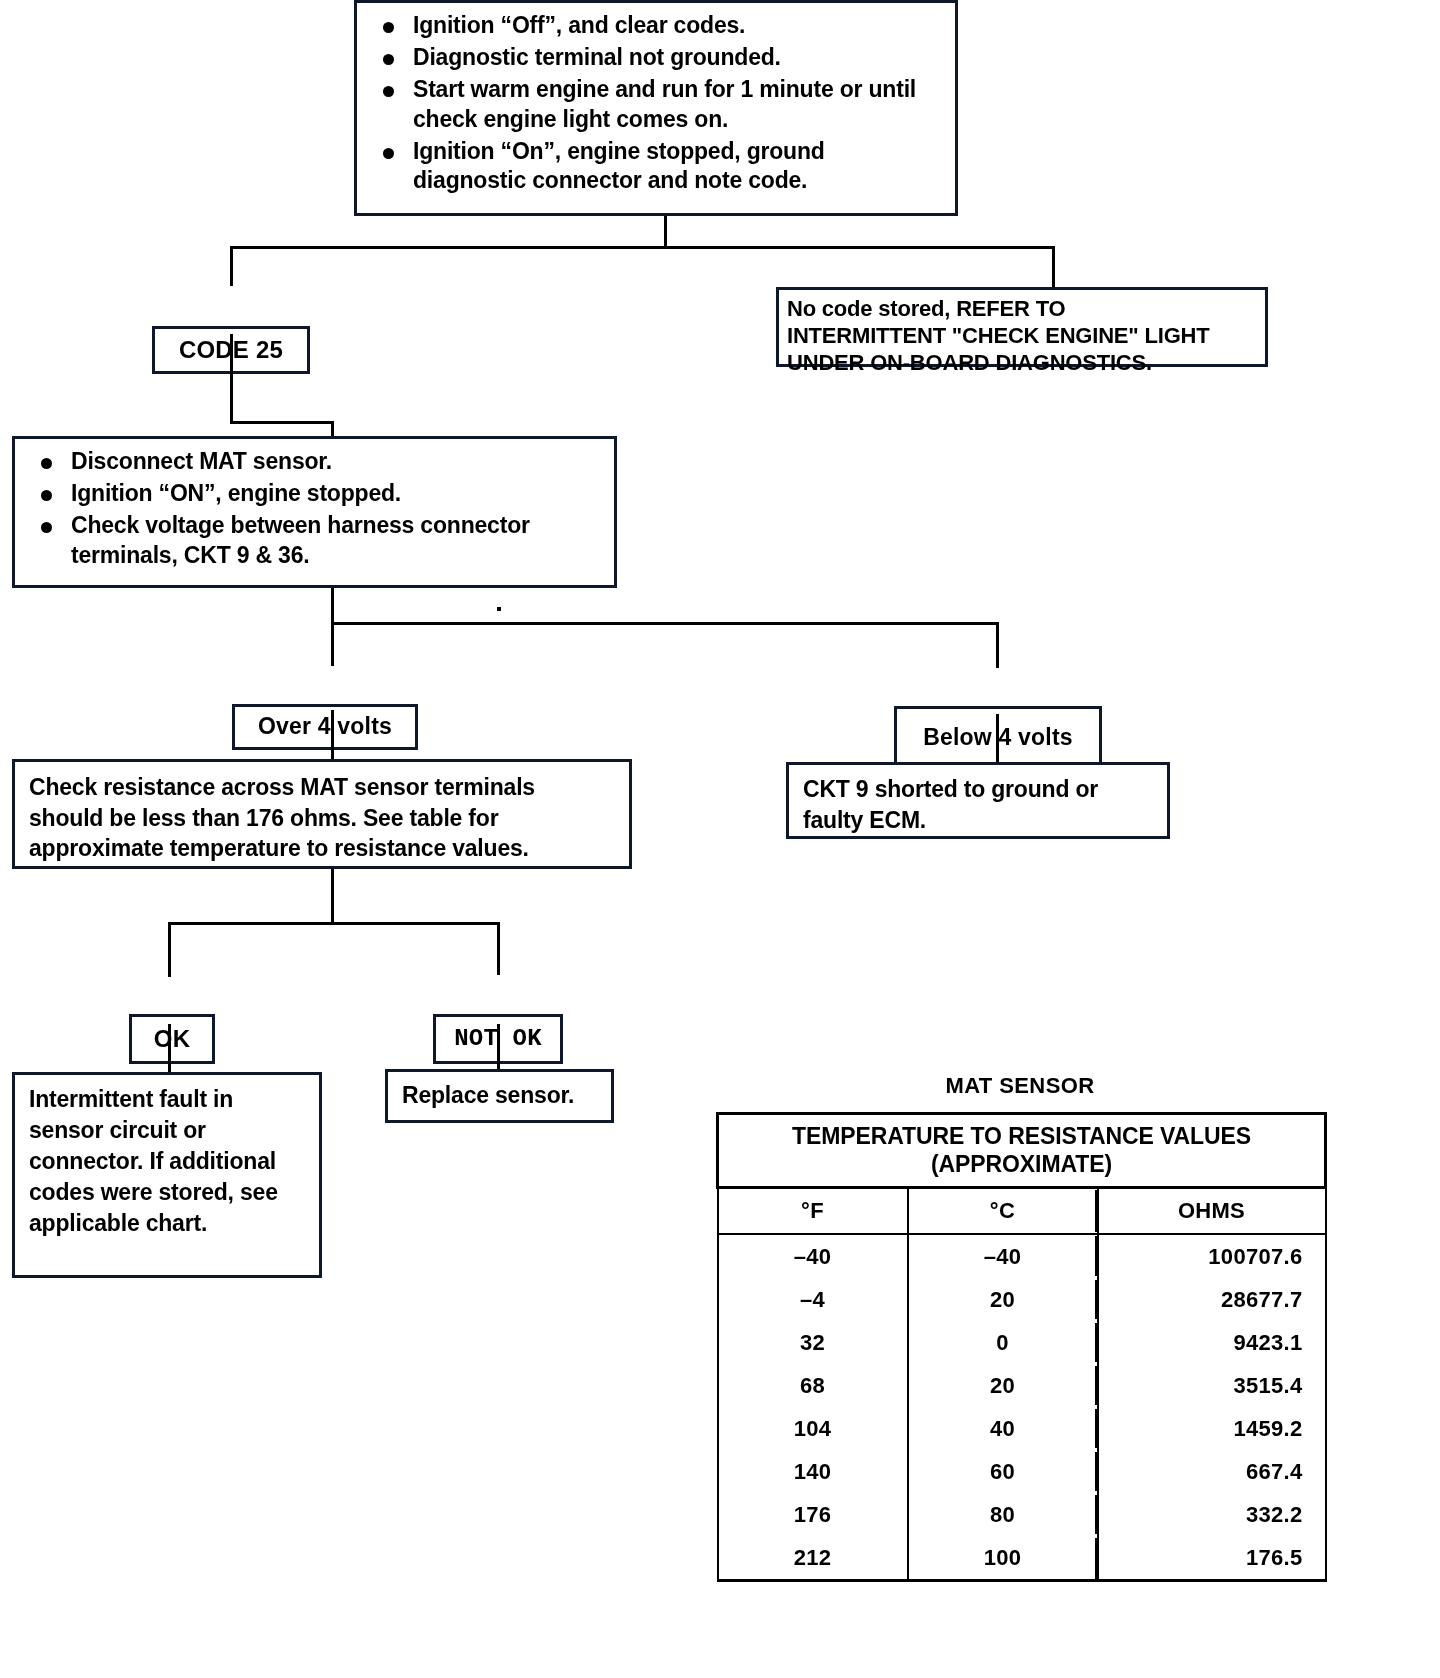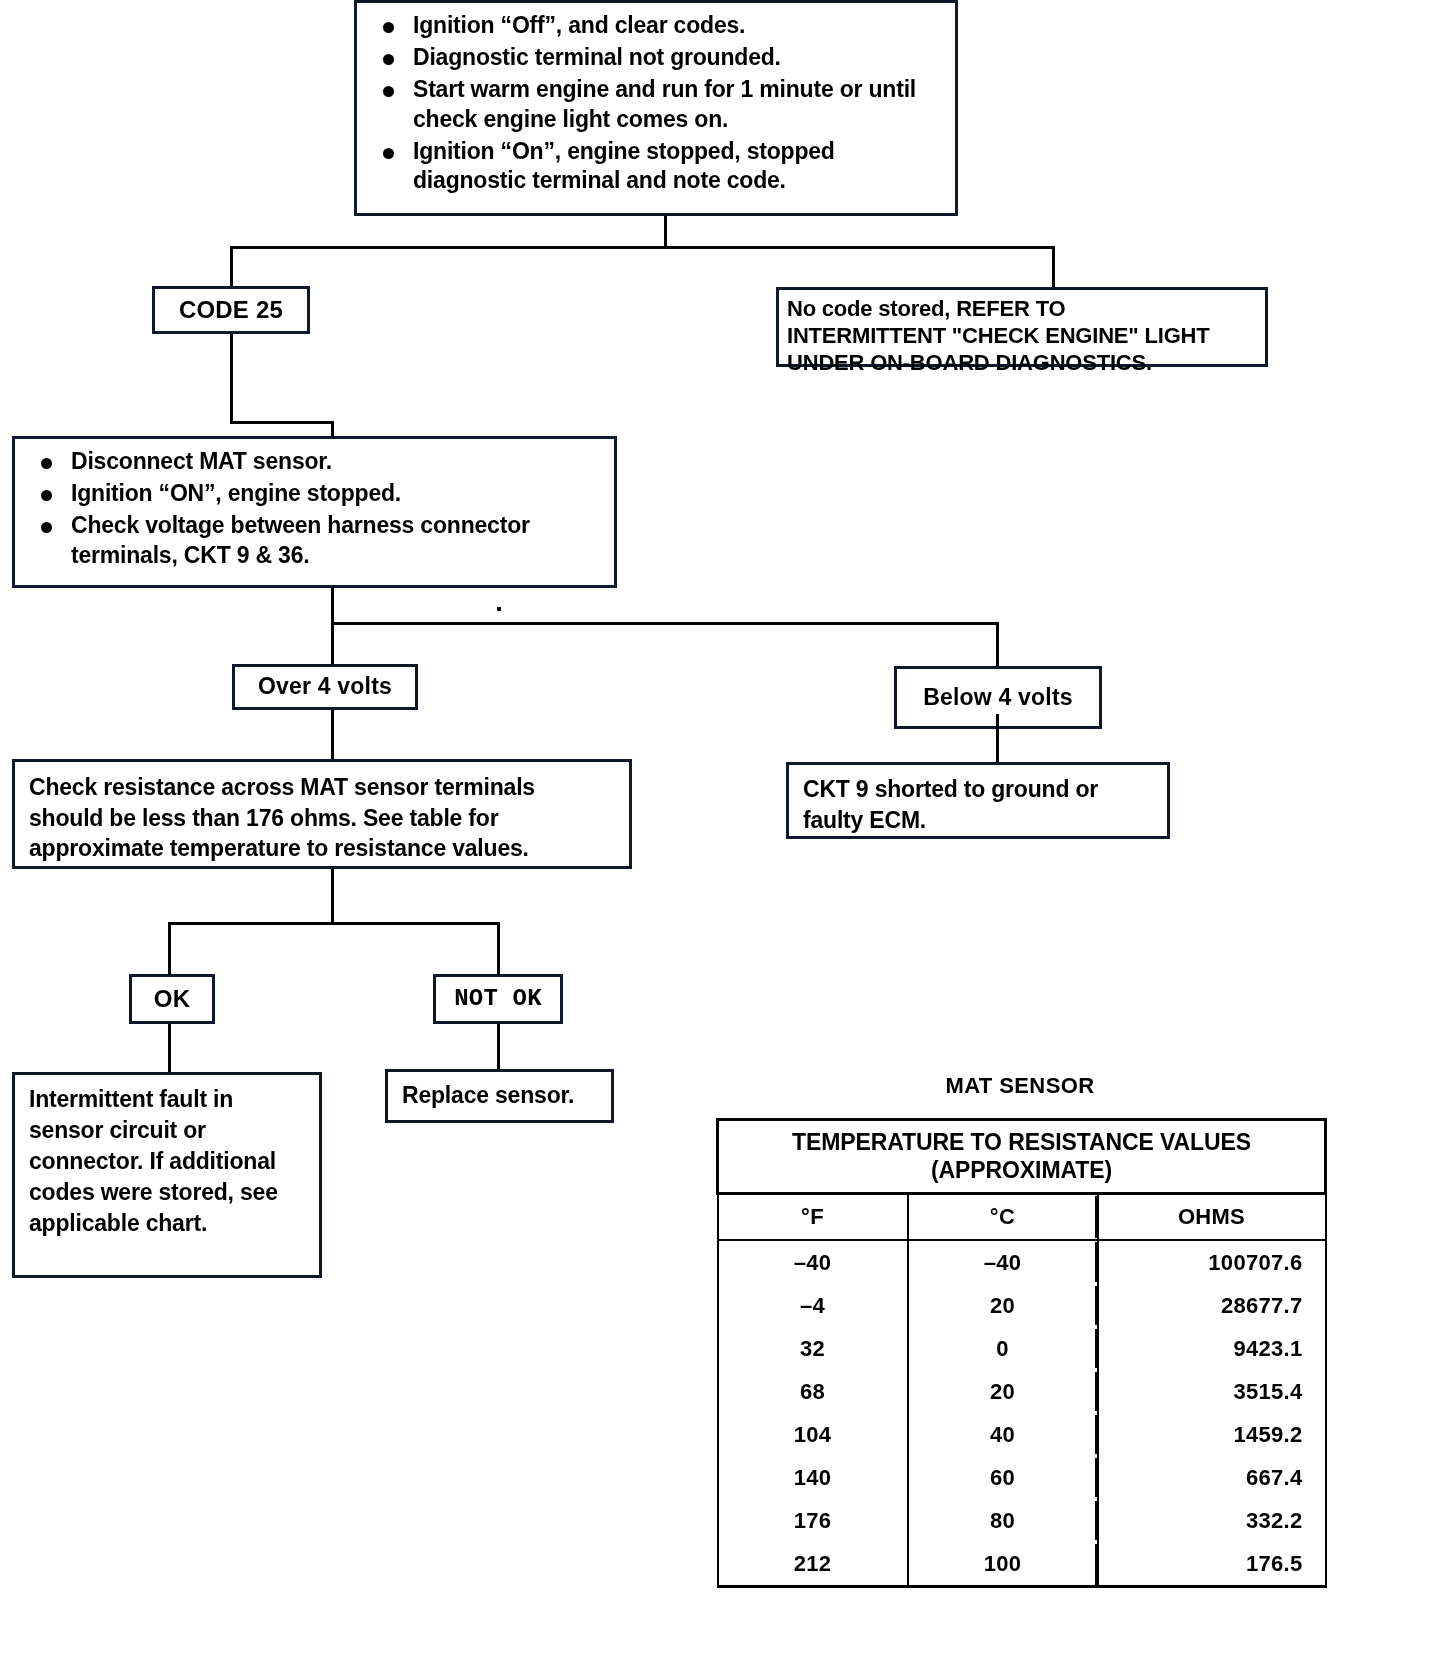--- a/index.html
+++ b/index.html
@@ -34,20 +34,21 @@
   }
 
   
   .box.label {
     display: flex;
     align-items: center;
     justify-content: center;
     padding: 12px;
     font-weight: 700;
     letter-spacing: 0.2px;
+    margin-top: 40px;
   }
 
   
   ul.bullets {
     list-style: none;
     margin: 0;
     padding: 0;
   }
   ul.bullets li {
     position: relative;
@@ -88,21 +89,21 @@
     position: absolute;
     left: 716px;
     top: 1073px;
     width: 608px;
   }
   #mat-caption {
     text-align: center;
     font-size: 22px;
     font-weight: 700;
     letter-spacing: 0.4px;
-    margin-bottom: 19px;
+    margin-bottom: 13px;
   }
   table.mat {
     border-collapse: collapse;
     width: 608px;
     table-layout: fixed;
     background: #fff;
   }
   table.mat td, table.mat th {
     border: 2px solid #000;
     font-size: 22px;
@@ -146,21 +147,21 @@
 </head>
 <body>
 
 <div id="sheet">
 
   <div class="box" id="box-start" style="left:354px; top:0px; width:604px; height:216px;">
     <ul class="bullets">
       <li>Ignition “Off”, and clear codes.</li>
       <li>Diagnostic terminal not grounded.</li>
       <li>Start warm engine and run for 1 minute or until check engine light comes on.</li>
-      <li>Ignition “On”, engine stopped, stopped diagnostic terminal and note code.</li>
+      <li>Ignition “On”, engine stopped, ground diagnostic connector and note code.</li>
     </ul>
   </div>
 
   <div class="ln lnv" style="left:664px; top:216px; height:33px;"></div>
   <div class="ln lnh" style="left:230px; top:246px; width:825px;"></div>
 
   <div class="ln lnv" style="left:230px; top:246px; height:40px;"></div>
 
   <div class="ln lnv" style="left:1052px; top:246px; height:41px;"></div>
 

